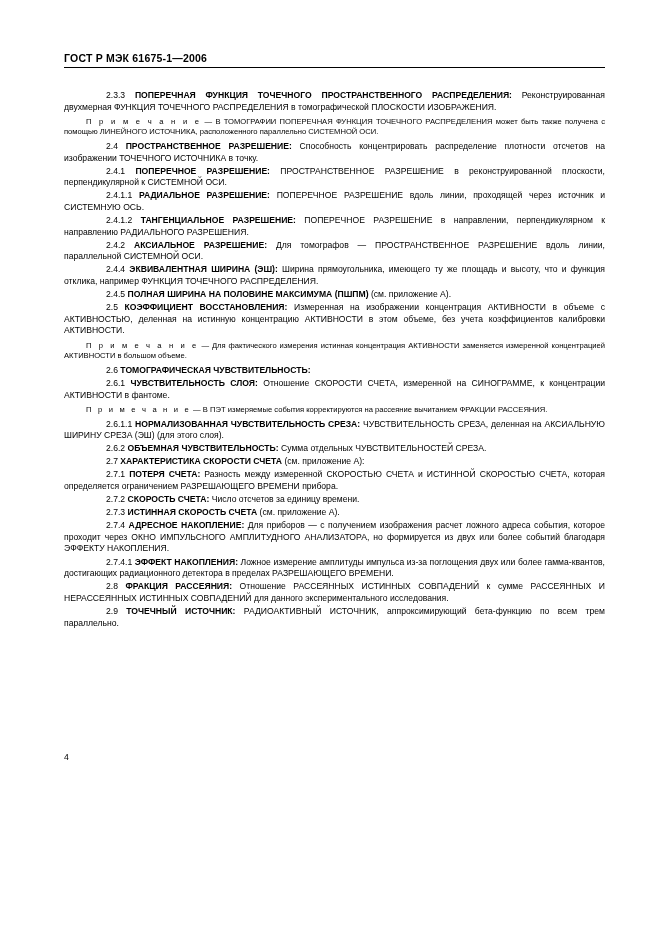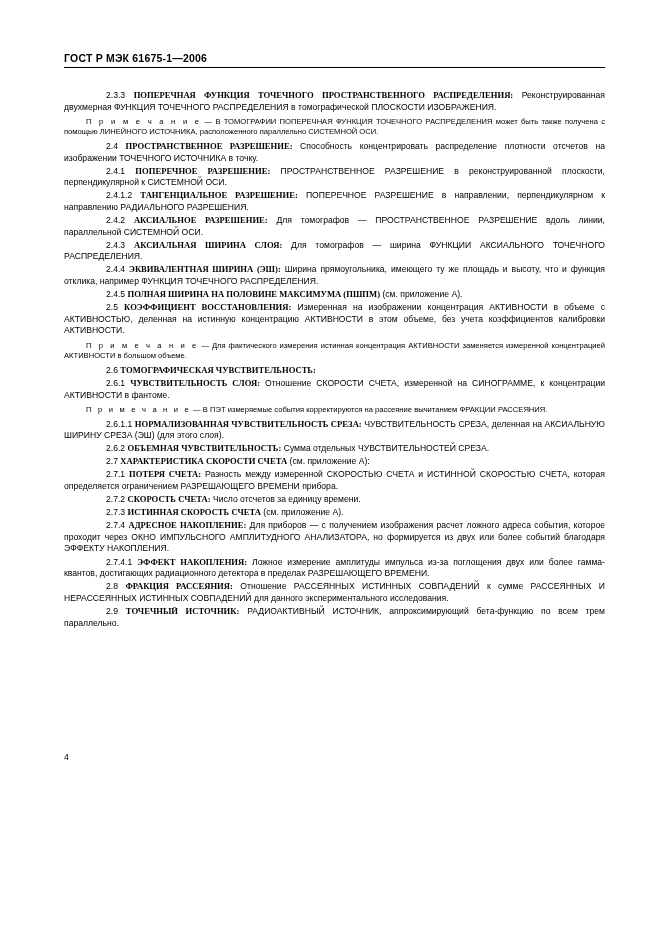--- a/index.html
+++ b/index.html
@@ -41,21 +41,20 @@
     line-height: 11.6px;
     text-align: justify;
   }
   p.para {
     margin: 0 0 1.5px 0;
     text-indent: 22px;
     text-align: justify;
   }
   .term {
     font-weight: bold;
-    font-family: Liberation Serif, serif;
   }
   .num {
     font-weight: normal;
     margin-left: 20px;
   }
   p.note {
     margin: 3.5px 0 3.5px 0;
     text-indent: 22px;
     font-size: 7.6px;
     line-height: 10.4px;
@@ -75,23 +74,23 @@
 <body>
 
 <div class="page">
   <div class="doc-header">ГОСТ Р МЭК 61675-1—2006</div>
   <hr class="rule">
   <div class="body-text" id="content">
       <p class="para"><span class="num">2.3.3</span> <span class="term">ПОПЕРЕЧНАЯ ФУНКЦИЯ ТОЧЕЧНОГО ПРОСТРАНСТВЕННОГО РАСПРЕДЕЛЕНИЯ:</span><span> Реконструированная двухмерная ФУНКЦИЯ ТОЧЕЧНОГО РАСПРЕДЕЛЕНИЯ в томографической ПЛОСКОСТИ ИЗОБРАЖЕНИЯ.</span></p>
       <p class="note"><span class="note-label">П р и м е ч а н и е</span><span> — В ТОМОГРАФИИ ПОПЕРЕЧНАЯ ФУНКЦИЯ ТОЧЕЧНОГО РАСПРЕДЕЛЕНИЯ  может быть также получена с помощью ЛИНЕЙНОГО ИСТОЧНИКА, расположенного параллельно СИСТЕМНОЙ ОСИ.</span></p>
       <p class="para"><span class="num">2.4</span> <span class="term">ПРОСТРАНСТВЕННОЕ РАЗРЕШЕНИЕ:</span><span> Способность концентрировать распределение плотности отсчетов на изображении ТОЧЕЧНОГО ИСТОЧНИКА в точку.</span></p>
       <p class="para"><span class="num">2.4.1</span> <span class="term">ПОПЕРЕЧНОЕ РАЗРЕШЕНИЕ:</span><span> ПРОСТРАНСТВЕННОЕ РАЗРЕШЕНИЕ в реконструированной плоскости, перпендикулярной к СИСТЕМНОЙ ОСИ.</span></p>
+      <p class="para"><span class="num">2.4.1.1</span> <span class="term">РАДИАЛЬНОЕ РАЗРЕШЕНИЕ:</span><span> ПОПЕРЕЧНОЕ РАЗРЕШЕНИЕ вдоль линии, проходящей через источник и СИСТЕМНУЮ ОСЬ.</span></p>
       <p class="para"><span class="num">2.4.1.2</span> <span class="term">ТАНГЕНЦИАЛЬНОЕ РАЗРЕШЕНИЕ:</span><span> ПОПЕРЕЧНОЕ РАЗРЕШЕНИЕ в направлении, перпендикулярном к направлению РАДИАЛЬНОГО РАЗРЕШЕНИЯ.</span></p>
       <p class="para"><span class="num">2.4.2</span> <span class="term">АКСИАЛЬНОЕ РАЗРЕШЕНИЕ:</span><span> Для томографов — ПРОСТРАНСТВЕННОЕ РАЗРЕШЕНИЕ вдоль линии, параллельной СИСТЕМНОЙ ОСИ.</span></p>
-      <p class="para"><span class="num">2.4.3</span> <span class="term">АКСИАЛЬНАЯ ШИРИНА СЛОЯ:</span><span> Для томографов — ширина ФУНКЦИИ АКСИАЛЬНОГО ТОЧЕЧНОГО РАСПРЕДЕЛЕНИЯ.</span></p>
       <p class="para"><span class="num">2.4.4</span> <span class="term">ЭКВИВАЛЕНТНАЯ ШИРИНА (ЭШ):</span><span> Ширина прямоугольника, имеющего ту же площадь и высоту, что и функция отклика, например ФУНКЦИЯ ТОЧЕЧНОГО РАСПРЕДЕЛЕНИЯ.</span></p>
       <p class="para"><span class="num">2.4.5</span> <span class="term">ПОЛНАЯ ШИРИНА НА ПОЛОВИНЕ МАКСИМУМА (ПШПМ)</span><span> (см. приложение А).</span></p>
       <p class="para"><span class="num">2.5</span> <span class="term">КОЭФФИЦИЕНТ ВОССТАНОВЛЕНИЯ:</span><span> Измеренная на изображении концентрация АКТИВНОСТИ в объеме с АКТИВНОСТЬЮ, деленная на истинную концентрацию АКТИВНОСТИ в этом объеме, без учета коэффициентов калибровки АКТИВНОСТИ.</span></p>
       <p class="note"><span class="note-label">П р и м е ч а н и е</span><span> — Для фактического измерения истинная концентрация АКТИВНОСТИ заменяется измеренной концентрацией АКТИВНОСТИ в большом объеме.</span></p>
       <p class="para"><span class="num">2.6</span> <span class="term">ТОМОГРАФИЧЕСКАЯ ЧУВСТВИТЕЛЬНОСТЬ:</span><span></span></p>
       <p class="para"><span class="num">2.6.1</span> <span class="term">ЧУВСТВИТЕЛЬНОСТЬ СЛОЯ:</span><span> Отношение СКОРОСТИ СЧЕТА, измеренной на СИНОГРАММЕ, к концентрации АКТИВНОСТИ в фантоме.</span></p>
       <p class="note"><span class="note-label">П р и м е ч а н и е</span><span> — В ПЭТ измеряемые события корректируются на рассеяние вычитанием ФРАКЦИИ РАССЕЯНИЯ.</span></p>
       <p class="para"><span class="num">2.6.1.1</span> <span class="term">НОРМАЛИЗОВАННАЯ ЧУВСТВИТЕЛЬНОСТЬ СРЕЗА:</span><span> ЧУВСТВИТЕЛЬНОСТЬ СРЕЗА, деленная на АКСИАЛЬНУЮ ШИРИНУ СРЕЗА (ЭШ) (для этого слоя).</span></p>
       <p class="para"><span class="num">2.6.2</span> <span class="term">ОБЪЕМНАЯ ЧУВСТВИТЕЛЬНОСТЬ:</span><span> Сумма отдельных ЧУВСТВИТЕЛЬНОСТЕЙ СРЕЗА.</span></p>
       <p class="para"><span class="num">2.7</span> <span class="term">ХАРАКТЕРИСТИКА СКОРОСТИ СЧЕТА</span><span> (см. приложение А):</span></p>

